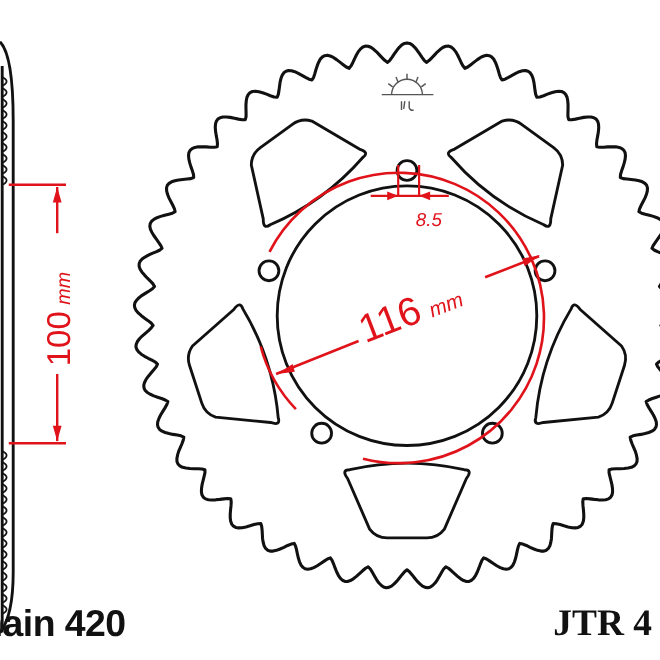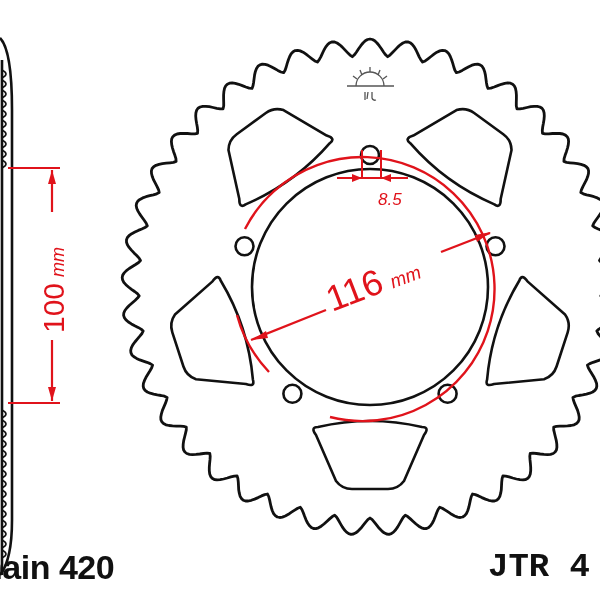--- a/index.html
+++ b/index.html
@@ -1,19 +1,19 @@
 <!DOCTYPE html>
 <html><head>
 <meta charset="utf-8">
 <style>
   html, body { margin:0; padding:0; background:#ffffff; }
   body { width:600px; height:600px; position:relative; overflow:hidden; font-family:"Liberation Sans", sans-serif; }
   #stage { position:absolute; left:0; top:0; width:600px; height:600px; }
   .label-chain { position:absolute; left:-42px; top:548px; font-family:"Liberation Sans", sans-serif; font-weight:bold; font-size:34px; color:#111; letter-spacing:-0.5px; white-space:nowrap; }
-  .label-model { position:absolute; left:488px; top:548px; font-family:Liberation Mono, monospace; font-weight:bold; font-size:34px; color:#111; white-space:nowrap; }
+  .label-model { position:absolute; left:503px; top:548px; font-family:Liberation Serif, serif; font-weight:bold; font-size:34px; color:#111; white-space:nowrap; }
 </style>
 </head>
 <body>
 
 <div id="stage">
   <svg id="svg" width="600" height="600" viewBox="0 0 600 600" xmlns="http://www.w3.org/2000/svg">
 
     <g fill="none" stroke="#111" stroke-width="2.6">
       <path d="M 0 38 Q 12 50 12 110 L 12 520 Q 12 560 0 575"></path>
       <line x1="2" y1="60" x2="2" y2="575"></line>

